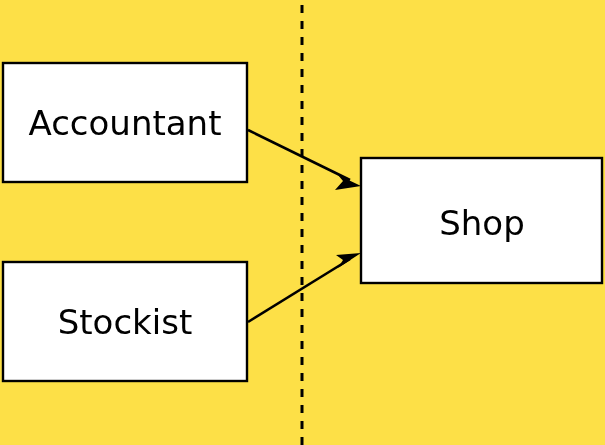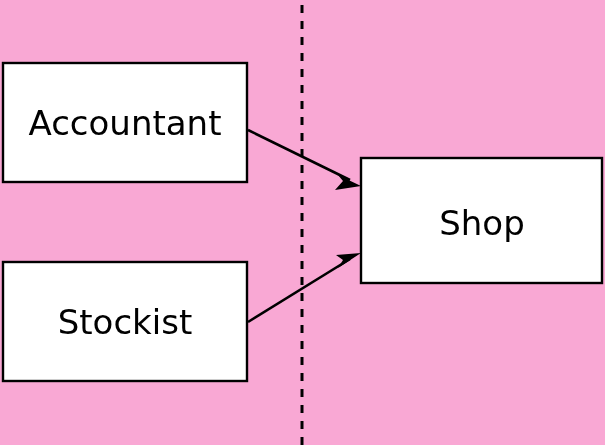--- a/index.html
+++ b/index.html
@@ -8,21 +8,21 @@
     padding: 0;
     background: #ffffff;
   }
   body {
     font-family: "DejaVu Sans", "Liberation Sans", sans-serif;
   }
   #canvas {
     position: relative;
     width: 605px;
     height: 445px;
-    background: #f9a8d4;
+    background: #fde047;
     overflow: hidden;
   }
   #diagram-svg {
     position: absolute;
     left: 0;
     top: 0;
     width: 605px;
     height: 445px;
     display: block;
   }

